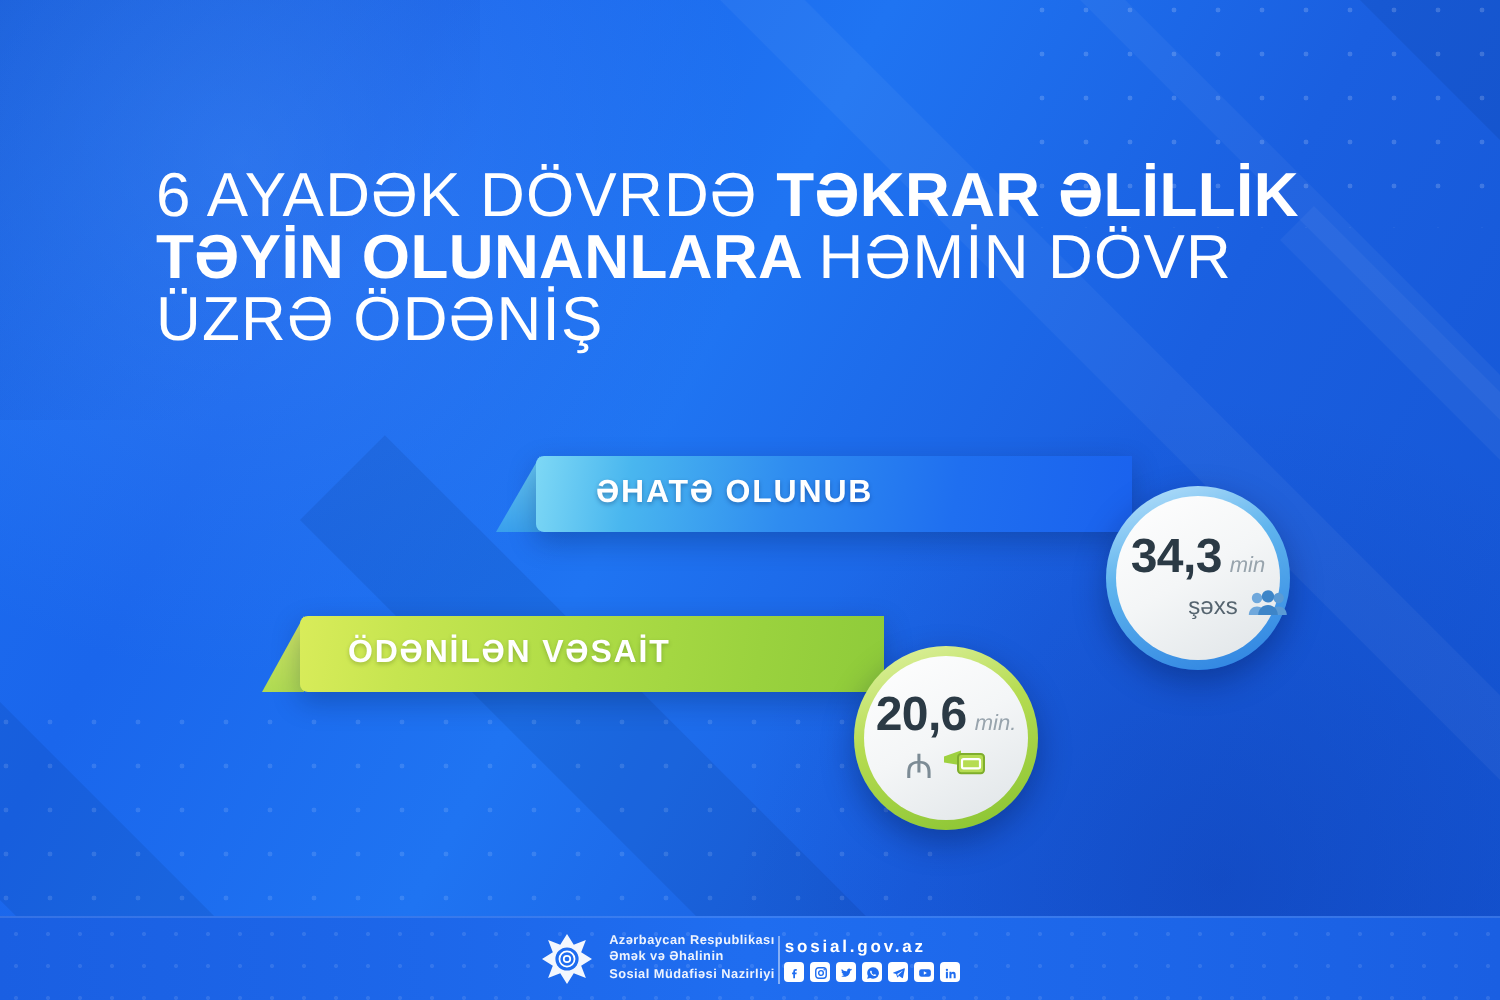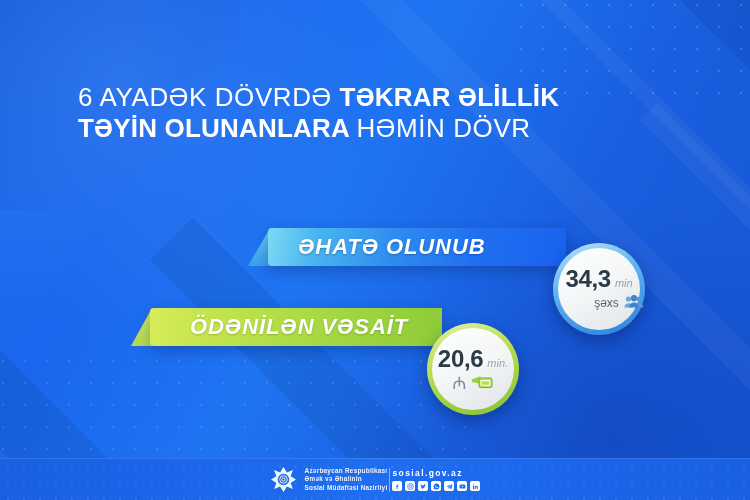--- a/index.html
+++ b/index.html
@@ -60,44 +60,43 @@
   }
   .corner-dark-tl {
     position:absolute; left:0; top:0; width:240px; height:210px;
     background:linear-gradient(135deg,rgba(8,52,170,0.35),rgba(8,52,170,0) 70%);
   }
 
   
   .headline {
     position:absolute; left:78px; top:82px; width:620px;
     color:#ffffff;
-    font-size:26px;
+    font-size:31px;
     line-height:31px;
     letter-spacing:0.6px;
     text-transform:uppercase;
   }
   .hl-line { white-space:nowrap; }
   .w-light { font-weight:300; }
   .w-bold  { font-weight:800; letter-spacing:0.2px; }
 
   
   .bar {
     position:absolute;
     height:38px;
     display:flex; align-items:center;
     box-shadow:0 5px 14px rgba(0,20,70,0.28);
   }
   .bar-label {
     color:#ffffff;
     font-weight:800;
-    font-size:22px;
+    font-size:16px;
     letter-spacing:0.9px;
     text-transform:uppercase;
     white-space:nowrap;
-    font-style:italic;
   }
 
   
   .bar-blue {
     left:268px; top:228px; width:298px;
     border-radius:4px 0 0 4px;
     background:linear-gradient(100deg,#7ed8f5 0%,#49b6ef 16%,#2f8cf0 42%,#1f6ff0 70%,#1a62ee 100%);
     padding-left:30px;
   }
   .bar-blue .bar-label { text-shadow:0 1px 2px rgba(0,30,90,0.35); }
@@ -107,21 +106,21 @@
     background:linear-gradient(180deg,#6ccdf2,#3aa2ec);
     clip-path:polygon(100% 0,100% 100%,0 100%);
     opacity:.95;
   }
 
   
   .bar-green {
     left:150px; top:308px; width:292px;
     border-radius:4px 0 0 4px;
     background:linear-gradient(100deg,#d9ec5a 0%,#c6e550 18%,#aedc46 48%,#9ad23e 78%,#8ecb3a 100%);
-    padding-left:40px;
+    padding-left:24px;
   }
   .bar-green .bar-label { text-shadow:0 1px 2px rgba(40,70,0,0.28); }
   .tab-green {
     position:absolute; left:131px; top:308px;
     width:21px; height:38px;
     background:linear-gradient(180deg,#dcee60,#b7e04a);
     clip-path:polygon(100% 0,100% 100%,0 100%);
     opacity:.95;
   }
 
@@ -222,20 +221,21 @@
     <div class="diag-band" style="left:640px;top:120px;width:24px;height:700px;"></div>
     <div class="diag-dark" style="left:-120px;top:330px;width:70px;height:700px;"></div>
 
     <div class="dots-tr"></div>
     <div class="dots-bl"></div>
   </div>
 
   <div class="headline">
     <div class="hl-line"><span class="w-light">6 AYADƏK DÖVRDƏ </span><span class="w-bold">TƏKRAR ƏLİLLİK</span></div>
     <div class="hl-line"><span class="w-bold">TƏYİN OLUNANLARA </span><span class="w-light">HƏMİN DÖVR</span></div>
+    <div class="hl-line"><span class="w-light">ÜZRƏ ÖDƏNİŞ</span></div>
   </div>
 
   <div class="tab-blue"></div>
   <div class="bar bar-blue">
     <span class="bar-label">ƏHATƏ OLUNUB</span>
   </div>
 
   <div class="badge badge-people">
     <div class="badge-inner">
       <div class="badge-row1">

